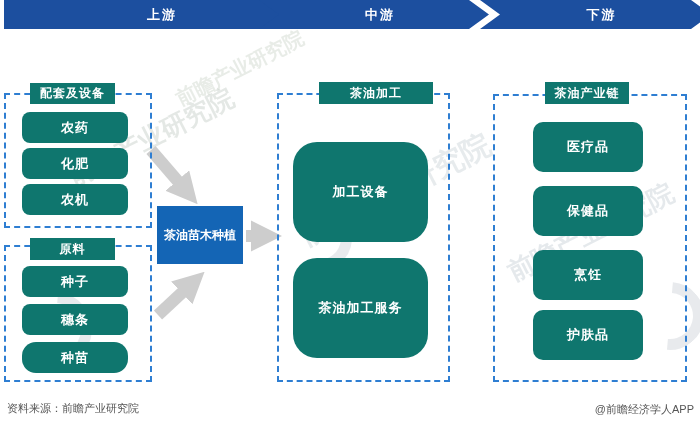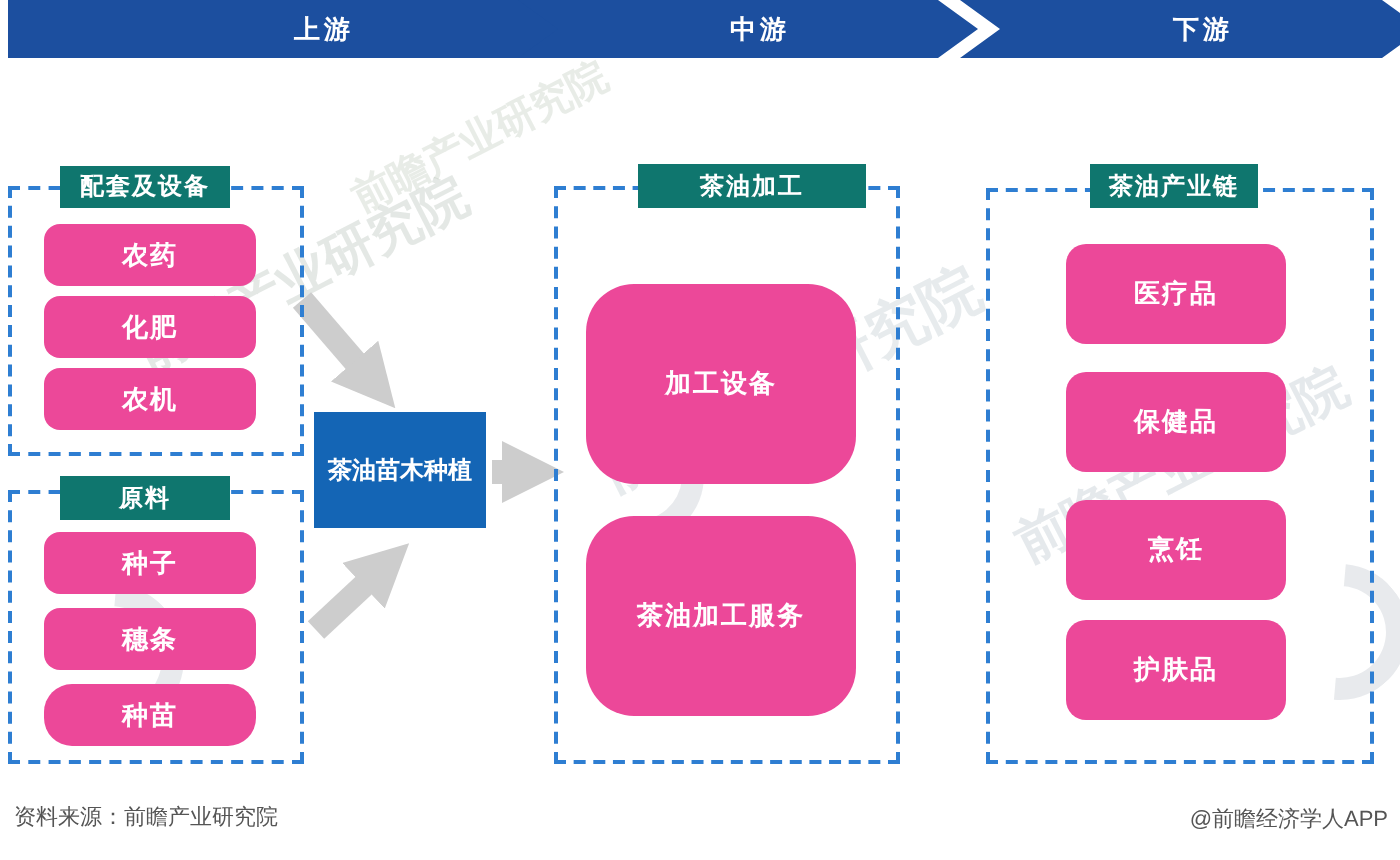--- a/index.html
+++ b/index.html
@@ -34,21 +34,21 @@
     position:absolute;z-index:3;background:#0f766e;color:#fff;
     display:flex;align-items:center;justify-content:center;
     font-size:12px;font-weight:bold;letter-spacing:1px;
   }
   #hdr-equip{left:30px;top:83px;width:85px;height:21px;}
   #hdr-raw{left:30px;top:238px;width:85px;height:22px;}
   #hdr-proc{left:319px;top:82px;width:114px;height:22px;}
   #hdr-app{left:545px;top:82px;width:84px;height:22px;}
   
   .node{
-    position:absolute;z-index:2;background:#ec4899;color:#fff;
+    position:absolute;z-index:2;background:#0f766e;color:#fff;
     display:flex;align-items:center;justify-content:center;
     font-size:13px;font-weight:bold;letter-spacing:1px;
   }
   .small{left:22px;width:106px;height:31px;border-radius:8px;}
   #n-pesticide{top:112px;} #n-fert{top:148px;} #n-mach{top:184px;}
   #n-seed{top:266px;} #n-scion{top:304px;} #n-seedling{top:342px;border-radius:14px;}
   .big{left:293px;width:135px;height:100px;border-radius:24px;}
   #n-equip2{top:142px;} #n-service{top:258px;}
   .app{left:533px;width:110px;height:50px;border-radius:10px;}
   #n-med{top:122px;} #n-health{top:186px;} #n-cook{top:250px;} #n-skin{top:310px;}

